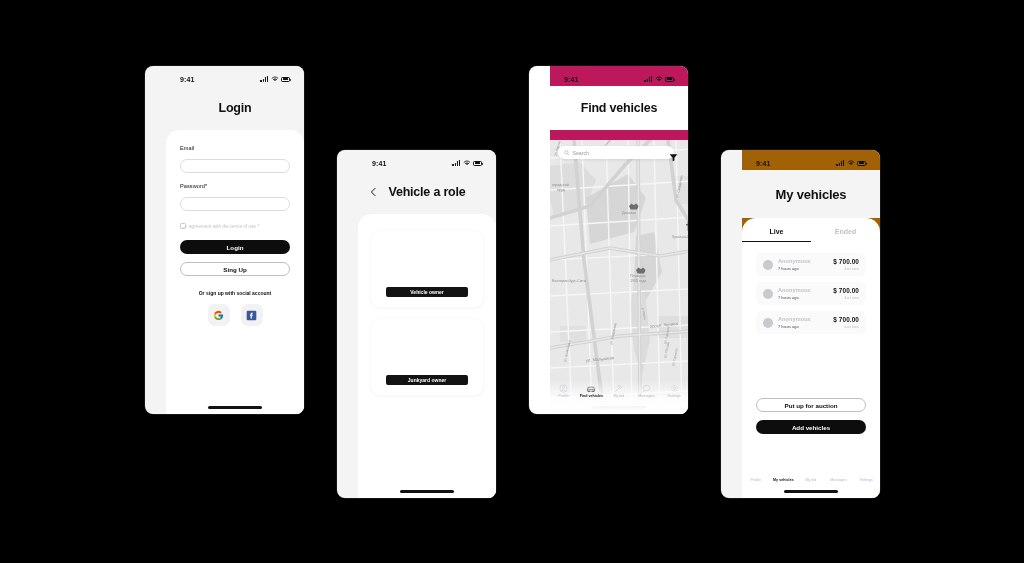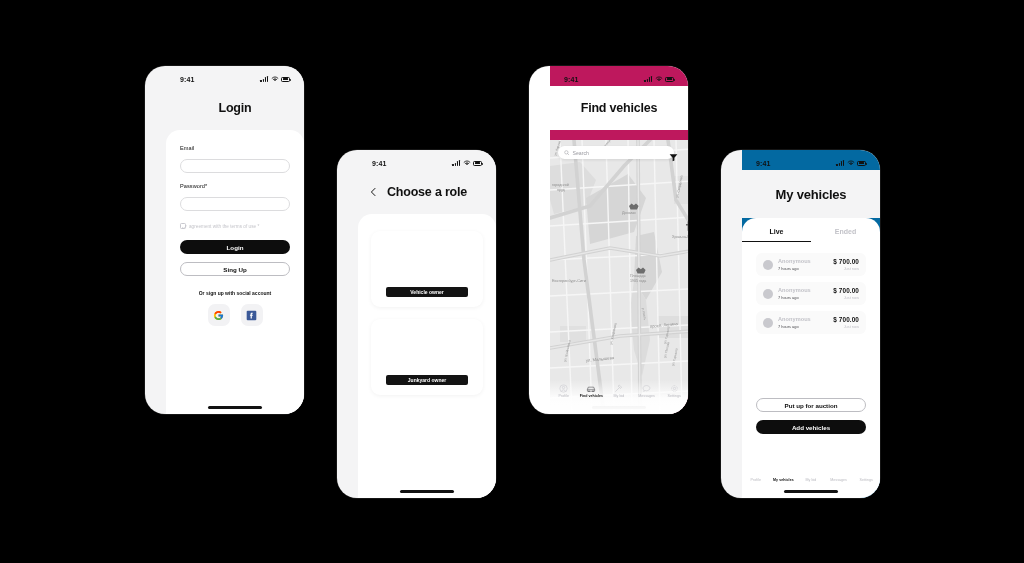--- a/index.html
+++ b/index.html
@@ -8,21 +8,21 @@
     background: #000000;
     font-family: "Liberation Sans", sans-serif;
     overflow: hidden;
   }
   #stage { position: relative; width: 1024px; height: 563px; background: #000; }
 
   
   .phone {
     position: absolute;
     background: #ffffff;
-    border-radius: 20px;
+    border-radius: 8px;
     overflow: hidden;
     box-shadow: 0 0 0 0.5px #2a2a2a;
     padding-left: 21px;
   }
   .screen { position: relative; width: 100%; height: 100%; overflow: hidden; background: #be185d; }
 
   
   .statusbar {
     height: 20px; display: flex; align-items: center;
     justify-content: space-between; padding: 6px 14px 0 14px;
@@ -114,21 +114,21 @@
   }
   .tabbar.solid { background:#fff; }
   .tabitem { display:flex; flex-direction:column; align-items:center; gap:1.5px; cursor:pointer; width:30px;}
   .tabitem .tlabel { font-size:3.6px; color:#b9b9bf; letter-spacing:.05px; }
   .tabitem.active .tlabel { color:#111; font-weight:700; }
   .tabitem svg { display:block; }
   .map-fade { position:absolute; left:0; right:0; bottom:0; height:34px; background:linear-gradient(to bottom, rgba(255,255,255,0) 0%, rgba(255,255,255,.92) 55%, #fff 100%); z-index:5; }
 
   
   #phone-veh { left:721px; top:150px; width:159px; height:348px; background:#f4f4f5; }
-  #phone-veh .screen { background:#0369a1; }
+  #phone-veh .screen { background:#a16207; }
   .vtabs { display:flex; }
   .vtab { flex:1; text-align:center; font-size:7px; padding-bottom:6px; cursor:pointer; color:#c2c2c8; font-weight:600;}
   .vtab.active { color:#111; border-bottom:1.2px solid #111; }
   .vtab.inactive { border-bottom:1.2px solid transparent; }
   .vrow {
     background:#fafafa; border-radius:6px; height:23px; margin-bottom:6px;
     display:flex; align-items:center; padding:0 7px; gap:5px;
   }
   .avatar { width:10px; height:10px; border-radius:50%; background:#c9c9ce; flex:none; }
   .vrow .names { flex:1; }
@@ -240,21 +240,21 @@
           <span class="batt"></span>
         </span>
       </div>
 
       <div class="hdr" style="height:44px;display:flex;align-items:center;justify-content:center;">
         <span class="back-ico">
           <svg width="9" height="9" viewBox="0 0 12 12">
               <path d="M8 1.2 L3.2 6 L8 10.8" stroke="#111" stroke-width="1.3" fill="none" stroke-linecap="round" stroke-linejoin="round"></path>
             </svg>
         </span>
-        <div class="hdr-title">Choose a role</div>
+        <div class="hdr-title">Vehicle a role</div>
       </div>
 
       <div class="sheet" style="height:284px;padding:17px 13px 0 13px;">
         <div class="role-card">
           <div class="role-btn">Vehicle owner</div>
         </div>
         <div class="role-card" style="margin-top:12px;">
           <div class="role-btn">Junkyard owner</div>
         </div>
       </div>

